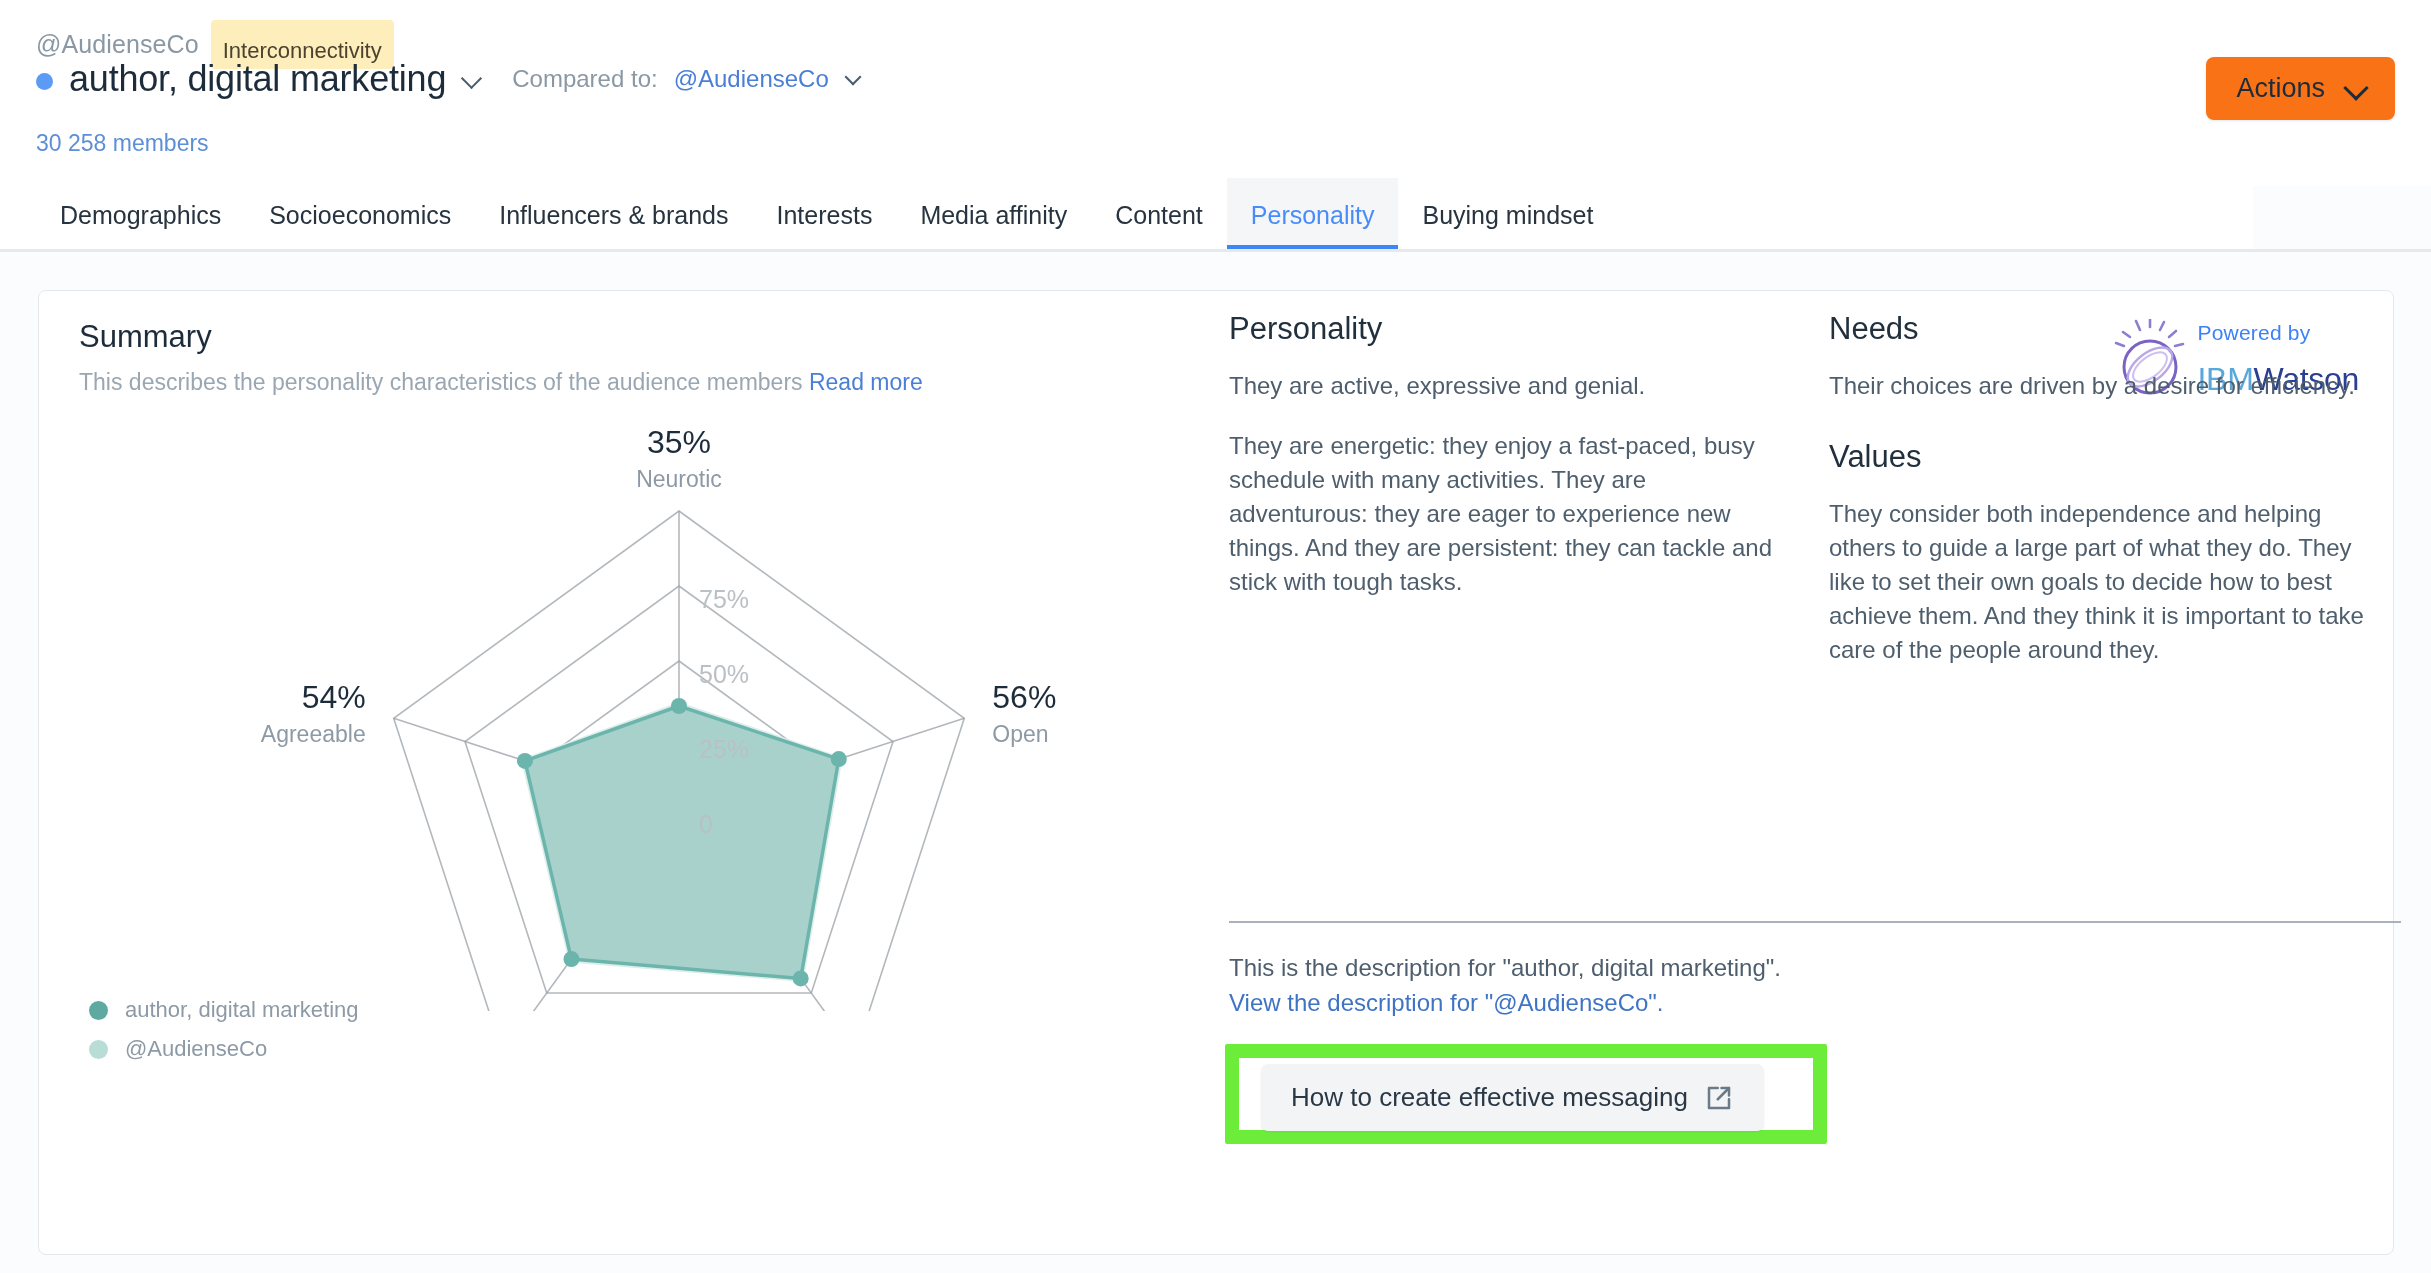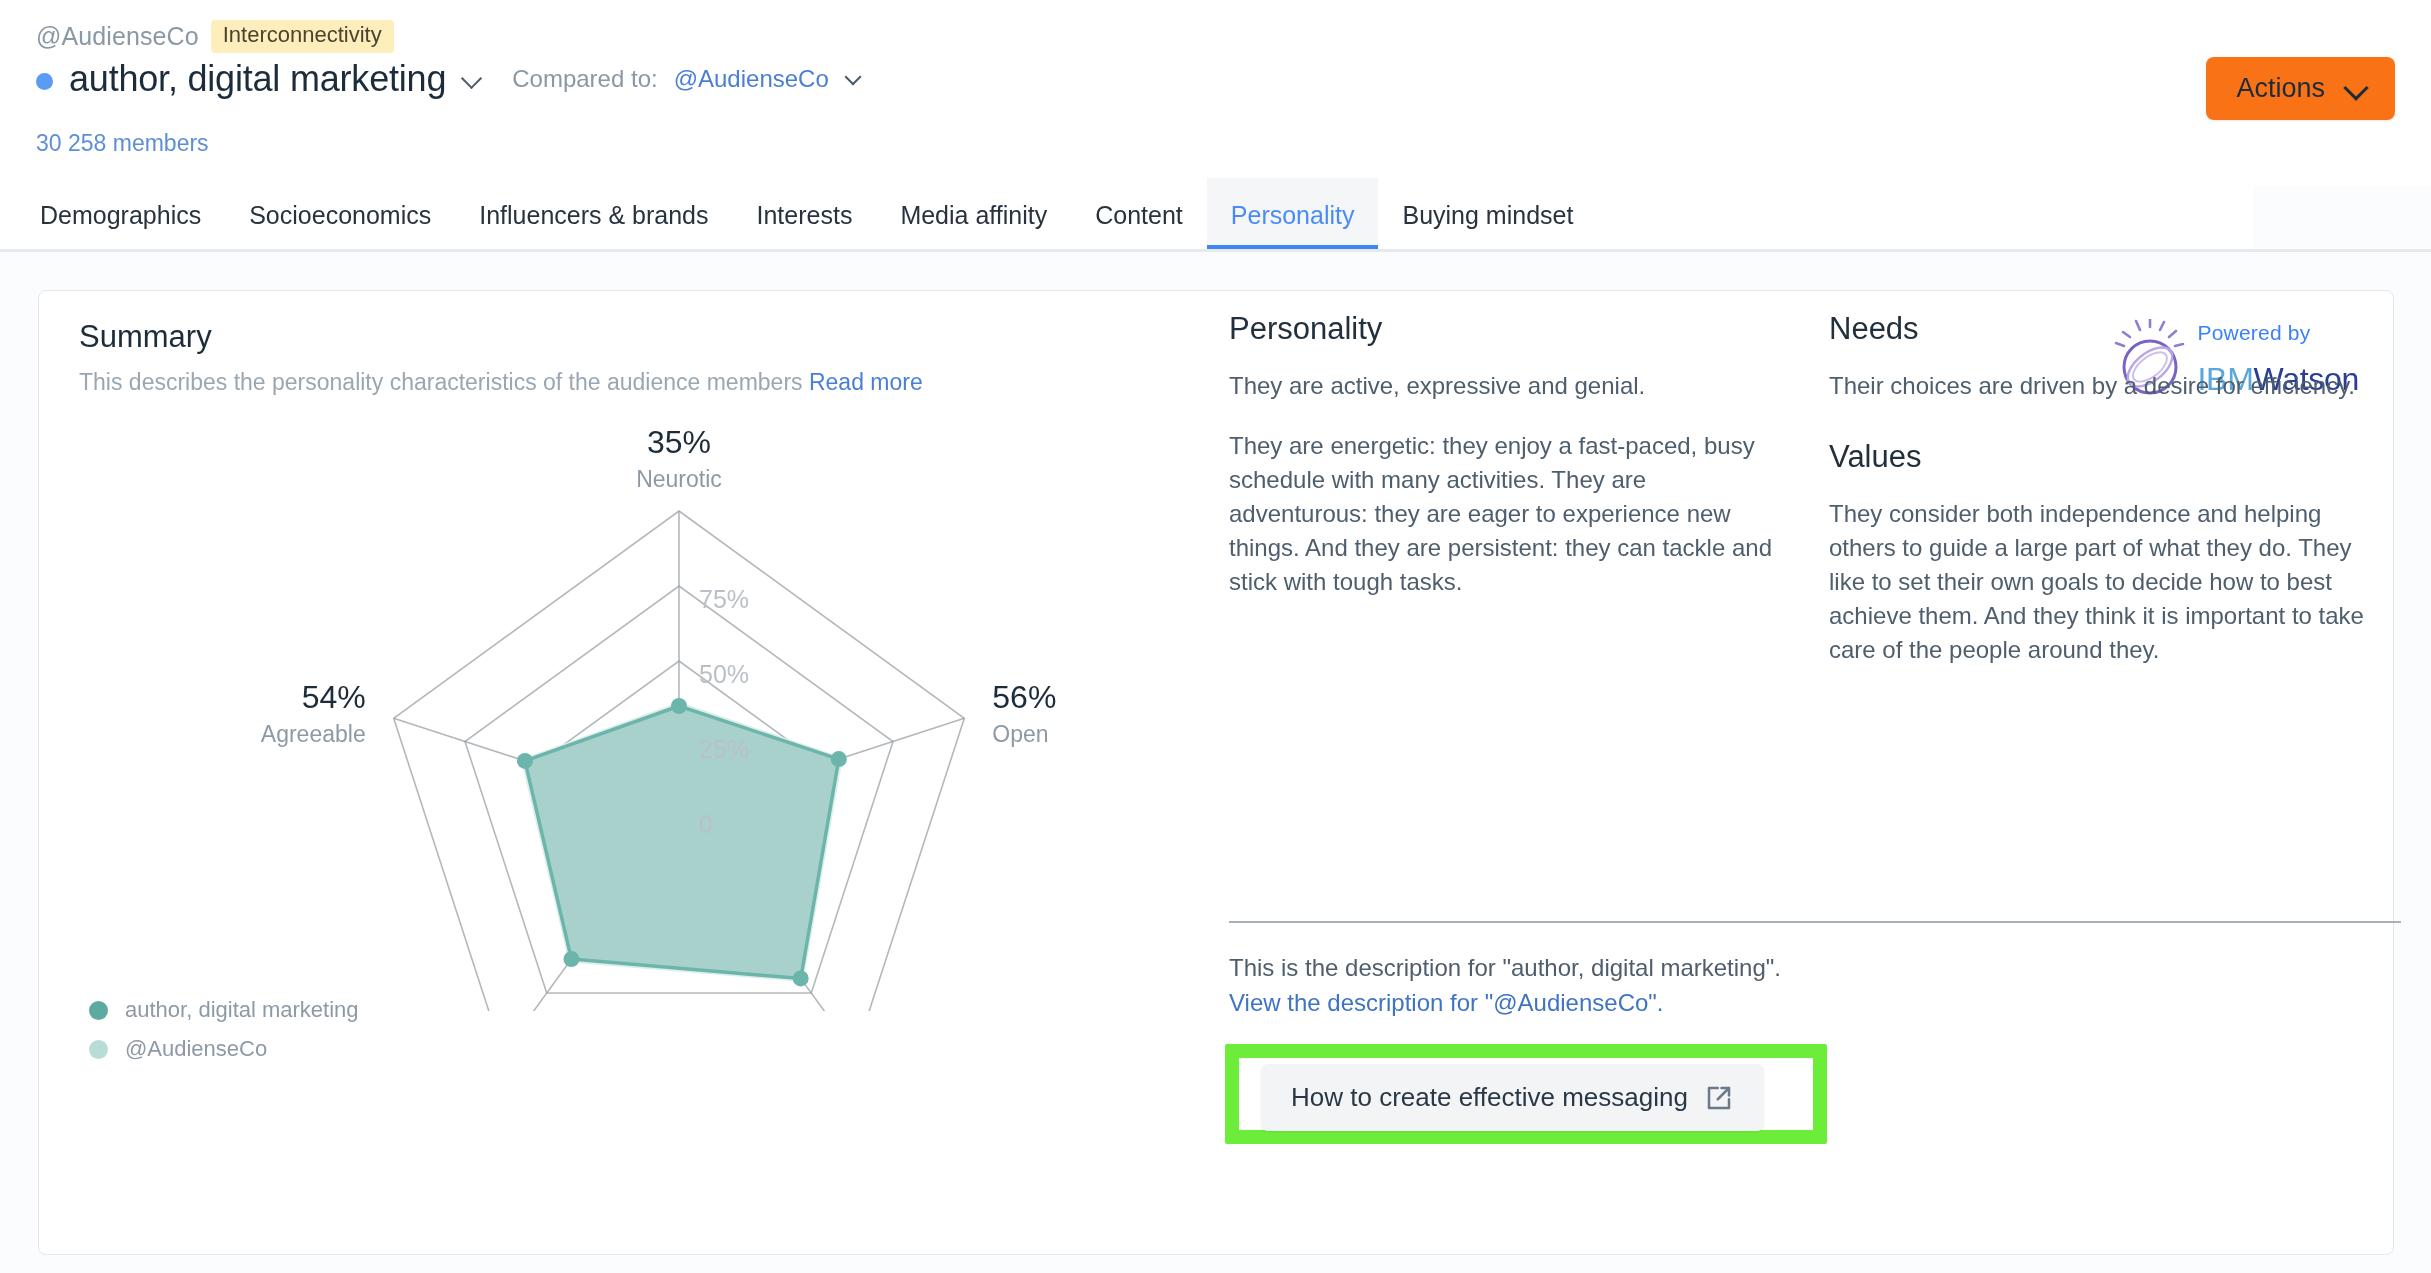--- a/index.html
+++ b/index.html
@@ -11,21 +11,21 @@
     -webkit-font-smoothing: antialiased;
   }
   .page { position: relative; width: 2431px; height: 1273px; background: #fbfcfd; overflow: hidden; }
 
   
   .header { position: absolute; left: 0; top: 0; width: 2431px; height: 186px; background: #ffffff; }
   .hdr-toprow { position: absolute; left: 36px; top: 20px; display: flex; align-items: center; gap: 12px; }
   .handle-sm { font-size: 25px; color: #8a98a5; letter-spacing: .1px; }
   .badge {
     background: #fdeebc; color: #4b4330; font-size: 22px;
-    padding: 4px 12px 7px; border-radius: 4px; line-height: 1;
+    padding: 20px 12px 7px; border-radius: 4px; line-height: 1;
   }
   .hdr-title-row { position: absolute; left: 36px; top: 58px; display: flex; align-items: center; gap: 16px; }
   .dot-blue { width: 17px; height: 17px; border-radius: 50%; background: #5b9bf3; flex: 0 0 auto; margin-top: 4px; }
   .title-main { font-size: 36px; color: #1d2c3b; letter-spacing: -.2px; }
   .chev { display: inline-block; width: 20px; height: 20px; position: relative; }
   .chev::before {
     content: ""; position: absolute; left: 2px; top: 2px; width: 13px; height: 13px;
     border-right: 2.4px solid #4a5b6b; border-bottom: 2.4px solid #4a5b6b;
     transform: rotate(45deg);
   }
@@ -37,21 +37,21 @@
     position: absolute; right: 36px; top: 57px;
     background: #f97316; border: none; border-radius: 8px;
     padding: 16px 30px; display: flex; align-items: center; gap: 20px;
     font-size: 27px; color: #1d2c3b; cursor: pointer;
     box-shadow: 0 1px 3px rgba(20,30,45,.10);
     font-family: "Liberation Sans", sans-serif;
   }
   .actions-btn .chev::before { width: 15px; height: 15px; border-width: 3px; border-color: #1d2c3b; top: 0; }
 
   
-  .tabs { position: absolute; left: 0; top: 178px; width: 2253px; height: 74px; background: #ffffff; display: flex; align-items: stretch; padding-left: 16px; }
+  .tabs { position: absolute; left: 0; top: 178px; width: 2253px; height: 74px; background: #ffffff; display: flex; align-items: stretch; padding-left: 36px; }
   .tab {
     display: flex; align-items: center; padding: 0 24px;
     font-size: 25px; color: #27333f; cursor: pointer; position: relative; white-space: nowrap;
   }
   .tab.active { color: #4a8cf7; background: #f4f6f8; }
   .tab.active::after { content: ""; position: absolute; left: 0; right: 0; bottom: 0; height: 7px; background: #3d86f5; }
   .tabs-rule { position: absolute; left: 0; top: 249px; width: 2431px; height: 3px; background: #e6eaee; }
 
   
   .card {

